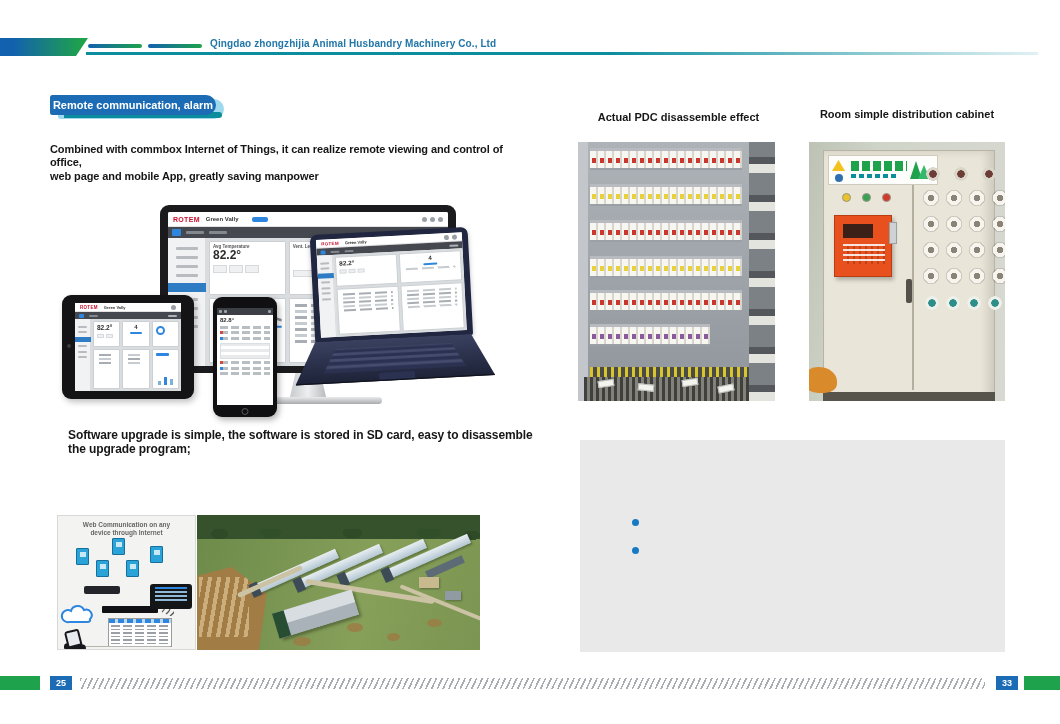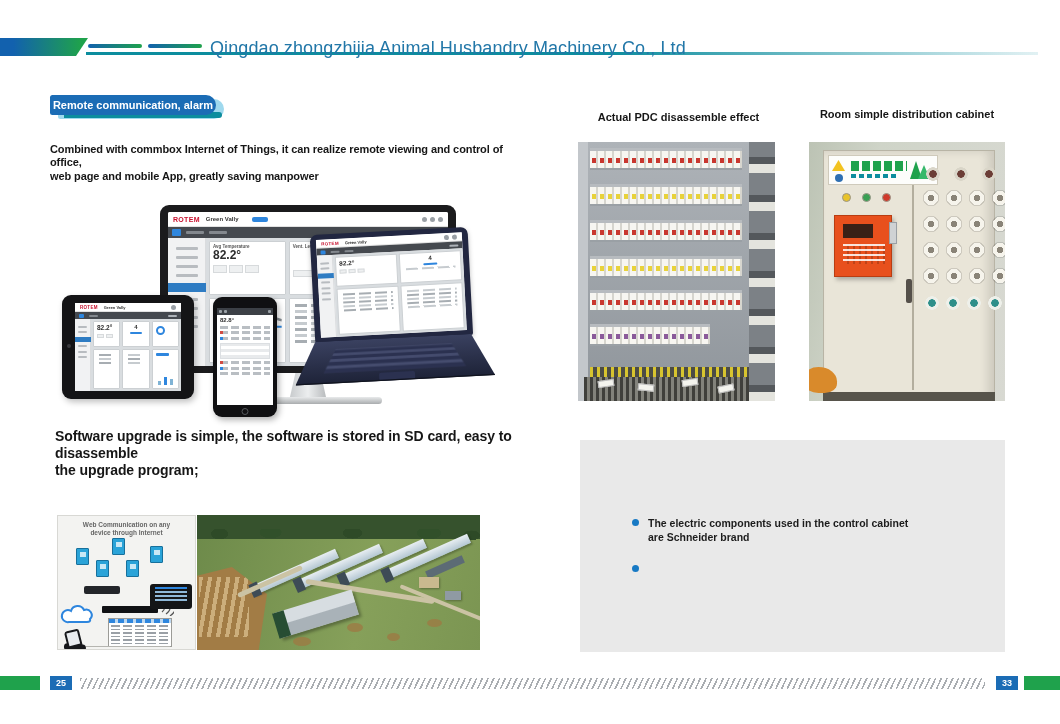--- a/index.html
+++ b/index.html
@@ -9,34 +9,34 @@
 
   
   .hdr-bar { left:0; top:38px; width:88px; height:18px;
     background:linear-gradient(90deg,#1261ae 15%,#1fa24c 92%);
     clip-path:polygon(0 0,100% 0,calc(100% - 12px) 100%,0 100%); }
   .hdr-dash { top:44px; height:4px; width:54px; border-radius:2px;
     background:linear-gradient(90deg,#1261ae,#1fa24c); }
   .hdr-dash.d1 { left:88px; } .hdr-dash.d2 { left:148px; }
   .hdr-line { left:86px; top:52px; height:3px; width:952px;
     background:linear-gradient(90deg,#0c8d9e 0%,#0c8d9e 55%,rgba(12,141,158,.12) 100%); }
-  .company { left:210px; top:38px; font-size:18px; font-weight:normal; color:#2277a8; letter-spacing:.1px; }
+  .company { left:210px; top:38px; font-size:10px; font-weight:bold; color:#2277a8; letter-spacing:.1px; }
   .slogan { left:720px; top:40px; font-size:10px; font-weight:bold; color:#00a55e;
     font-family:"DejaVu Sans Mono", monospace; letter-spacing:-0.4px; }
 
   
   .badge-shadow { left:58px; top:99px; width:166px; height:20px; background:#9fd9ee; border-radius:3px 12px 12px 3px; }
   .badge-teal { left:64px; top:112px; width:158px; height:6px; background:#0c8d9e; border-radius:0 4px 4px 0; }
   .badge { left:50px; top:95px; width:166px; height:20px; background:#1b6cb5; color:#fff;
     border-radius:3px 12px 12px 3px; font-size:11px; font-weight:bold;
     display:flex; align-items:center; justify-content:center; z-index:2; }
 
   .para { color:#161616; font-weight:bold; letter-spacing:-0.1px; white-space:pre-line; }
   .intro { left:50px; top:143px; width:475px; font-size:11px; line-height:1.22; }
-  .note { left:55px; top:428px; width:470px; font-size:14px; line-height:1.2; }
+  .note { left:68px; top:428px; width:470px; font-size:12px; line-height:1.2; }
   .note2 { top:463px; }
 
   
   .devices { left:60px; top:185px; width:420px; height:230px; background:#fff; }
 
   .monitor { left:100px; top:20px; width:296px; height:168px; background:#1b1b1d; border-radius:9px; padding:7px 8px; z-index:1; }
   .monitor .mscreen { width:100%; height:100%; background:#fff; border-radius:2px; overflow:hidden; }
   .stand { left:230px; top:188px; width:36px; height:24px; background:linear-gradient(90deg,#c8cbcd,#eceeef,#b9bcbe); clip-path:polygon(15% 0,85% 0,100% 100%,0 100%); }
   .mbase { left:176px; top:212px; width:146px; height:7px; border-radius:4px; background:linear-gradient(#e8eaeb,#a9acae); }
 
@@ -602,22 +602,20 @@
       <div class="knob-teal"></div>
     </div>
     <div class="cab-vent"></div>
     <div class="bag"></div>
   </div>
 
   <div class="abs feature-box">
     <ul>
       <li>
         <span class="dot"></span>
-        <span class="txt">The electric components used in the control cabinet
-are Schneider brand</span>
       </li>
       <li>
         <span class="dot"></span>
       </li>
     </ul>
   </div>
 
   <div class="abs ft-green-l"></div>
   <div class="abs ft-num ft-n25">25</div>
   <div class="abs ft-slash"></div>

